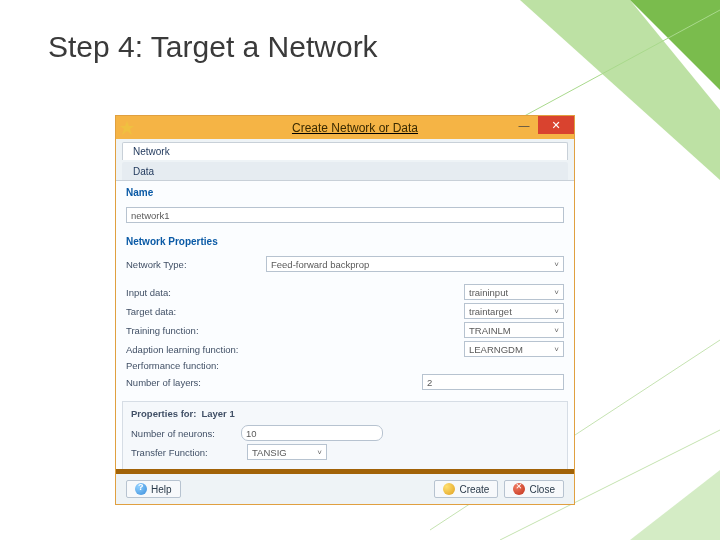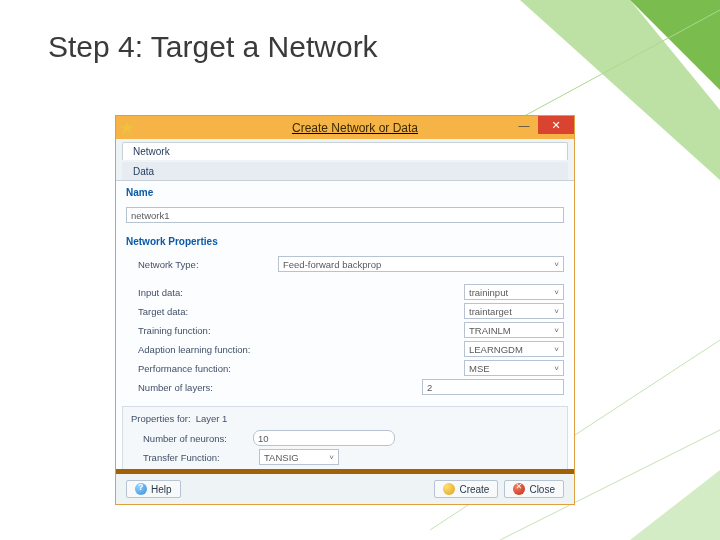--- a/index.html
+++ b/index.html
@@ -94,21 +94,21 @@
   .pane {
     padding: 4px 10px;
   }
   .inputline {
     display: flex;
     align-items: center;
     margin: 3px 0;
     font-size: 9.5px;
     color: #415066;
   }
-  .inputline .lbl { flex: 0 0 140px; margin-left: 12px; }
+  .inputline .lbl { flex: 0 0 140px; }
   .inputline .lbl.narrow { flex: 0 0 110px; }
   .inputline .ctrl {
     flex: 1;
     height: 16px;
     border: 1px solid #b7c3d0;
     background: #fff;
     font-size: 9.5px;
     padding: 0 4px;
     color: #5a5a5a;
   }
@@ -117,21 +117,21 @@
   .inputline .ctrl.wide-right { flex: 0 0 100px; margin-left: auto; }
   .inputline .ctrl.small { flex: 0 0 50px; border-radius: 7px; }
   .inputline .ctrl.mid { flex: 0 0 80px; margin-left: 6px; }
 
   .subpanel {
     border: 1px solid #d6dde5;
     background: #f5f8fb;
     margin: 4px 6px;
     padding: 6px 8px 10px 8px;
   }
-  .subhead { display: flex; align-items: center; gap: 5px; font-size: 9.5px; color: #415066; margin-bottom: 6px;}
+  .subhead { display: flex; align-items: center; gap: 5px; font-size: 9.5px; color: #415066; margin-bottom: 6px; font-weight: bold;}
   .btnrow {
     display: flex;
     justify-content: flex-end;
     gap: 6px;
     padding: 4px 10px;
     border-top: 1px solid #d6dde5;
     background: #eef3f6;
   }
   .btn {
     display: inline-flex; align-items: center; gap: 4px;
@@ -242,23 +242,20 @@
           </div>
       </div>
       <div class="inputline">
         <span class="lbl">Adaption learning function:</span>
         <div class="ctrl select wide-right">
             <span>LEARNGDM</span>
           </div>
       </div>
       <div class="inputline">
         <span class="lbl">Performance function:</span>
-        <div class="ctrl select wide-right">
-            <span>MSE</span>
-          </div>
       </div>
       <div class="inputline">
         <span class="lbl">Number of layers:</span>
         <input class="ctrl wide-right" style="flex: 0 0 100px;" value="2">
       </div>
     </div>
 
     <div class="subpanel">
       <div class="subhead">
         <span>Properties for:</span>

